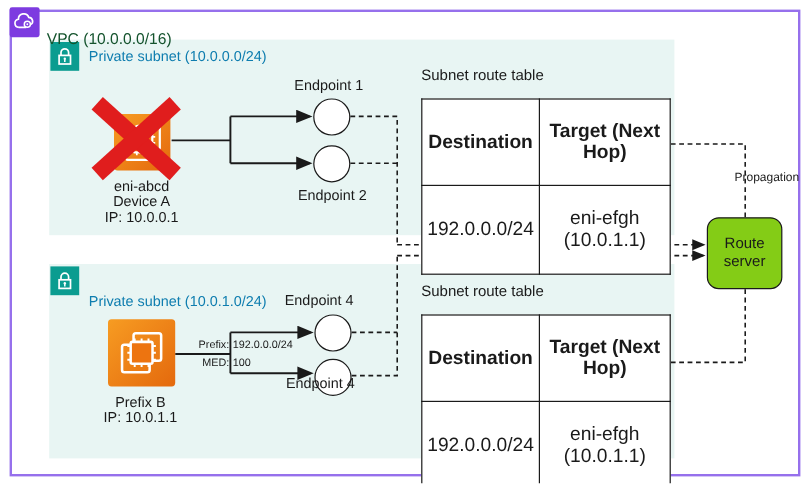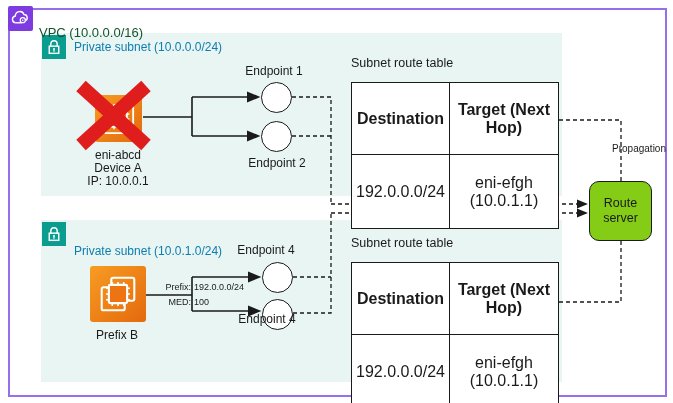--- a/index.html
+++ b/index.html
@@ -185,20 +185,21 @@
           <line x1="11.6" y1="24" x2="14.5" y2="24"></line>
           <line x1="11.6" y1="30" x2="14.5" y2="30"></line>
         <line x1="33.5" y1="18" x2="36.4" y2="18"></line>
           <line x1="33.5" y1="24" x2="36.4" y2="24"></line>
           <line x1="33.5" y1="30" x2="36.4" y2="30"></line>
       </g>
     </svg>
   </div>
   <div class="abs device-label db">
     <div>Prefix B</div>
+    <div>IP: 10.0.1.1</div>
   </div>
 
   <div class="abs adv">
     <div class="adv-row">
       <span class="adv-key">Prefix:</span>
       <span class="adv-val">192.0.0.0/24</span>
     </div>
     <div class="adv-row">
       <span class="adv-key">MED:</span>
       <span class="adv-val">100</span>

